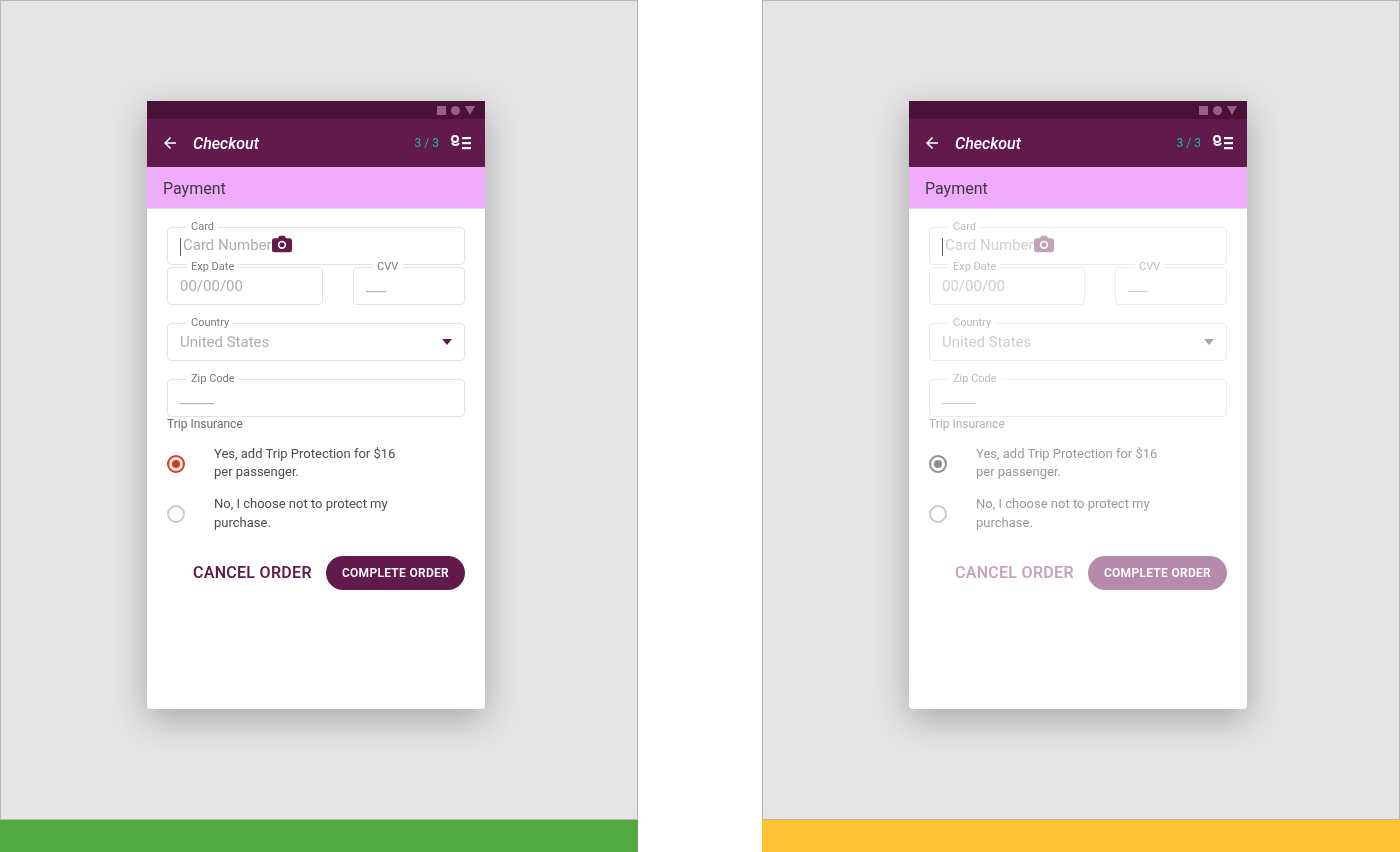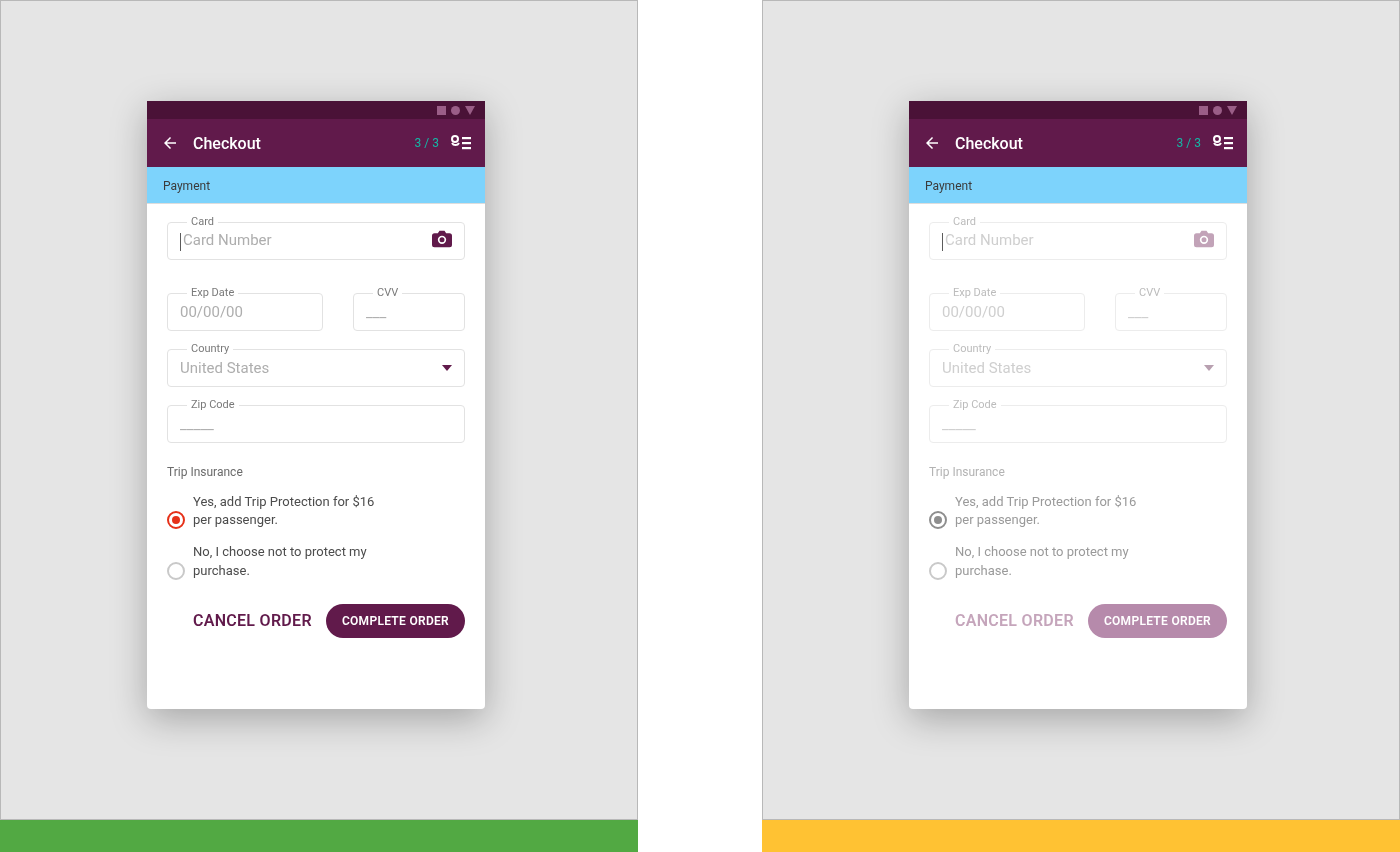--- a/index.html
+++ b/index.html
@@ -36,30 +36,30 @@
   .statusbar svg { display: block; }
   .appbar {
     height: 48px;
     background: #611a4b;
     display: flex;
     align-items: center;
     color: #fff;
     padding: 0 14px;
   }
   .appbar .back { margin-right: 14px; display:flex; align-items:center; }
-  .appbar .title { font-size: 16px; font-weight: 500; flex: 1; }
+  .appbar .title { font-size: 16px; font-weight: 500; flex: 1; font-style: italic; }
   .appbar .step { font-size: 12px; margin-right: 12px; color: #14b8a6; }
   .appbar .menu-icon { display:flex; align-items:center; }
 
   .section-header {
     padding: 12px 16px 10px;
-    font-size: 12px;
+    font-size: 16px;
     color: #3b3b3b;
     border-bottom: 1px solid #ddd;
-    background: #7dd3fc;
+    background: #f0abfc;
   }
   .form { padding: 8px 20px 16px; }
   .field-wrap { position: relative; margin-top: 10px; }
   .float-label {
     position: absolute;
     top: -7px;
     left: 20px;
     background: #fff;
     padding: 0 4px;
     font-size: 11px;
@@ -67,31 +67,31 @@
   }
   .input-box {
     border: 1px solid #e2e2e2;
     border-radius: 4px;
     height: 38px;
     width: 100%;
     display: flex;
     align-items: center;
     padding: 0 12px;
   }
-  .input-box.card { justify-content: space-between; }
+  .input-box.card { }
   .placeholder { font-size: 15px; color: #aeaeae; }
   .cursor { display:inline-block; width:1px; height:18px; background:#5b5b5b; margin-right:2px; vertical-align:middle; }
-  .row { display: flex; gap: 30px; margin-top: 33px; }
+  .row { display: flex; gap: 30px; margin-top: 2px; }
   .row .field-wrap { flex:1; margin-top:0; }
   .row .field-wrap.cvv { flex: 0 0 112px; }
   .country-box { justify-content: space-between; }
   .caret { width:0; height:0; border-left:5px solid transparent; border-right:5px solid transparent; border-top:6px solid #611a4b; }
 
-  .section-label { font-size: 12px; color: #6b6b6b; margin-top: 22px; }
-  .radio-row { display:flex; align-items:flex-end; margin-top: 14px; gap: 8px; }
+  .section-label { font-size: 12px; color: #6b6b6b; }
+  .radio-row { display:flex; align-items:center; margin-top: 14px; gap: 29px; }
   .radio {
     width: 18px; height: 18px; border-radius: 50%; border: 2px solid #c9c9c9;
     flex-shrink: 0; display:flex; align-items:center; justify-content:center;
     margin-top: 1px;
   }
   .radio.sel { border-color: #e63119; }
   .radio.sel .dot { width:8px; height:8px; border-radius:50%; background:#e63119; }
   .radio-text { font-size: 13px; color: #4c4c4c; line-height: 1.4; max-width: 200px; }
 
   .actions { display:flex; justify-content:flex-end; align-items:center; gap: 14px; margin-top: 24px; }

